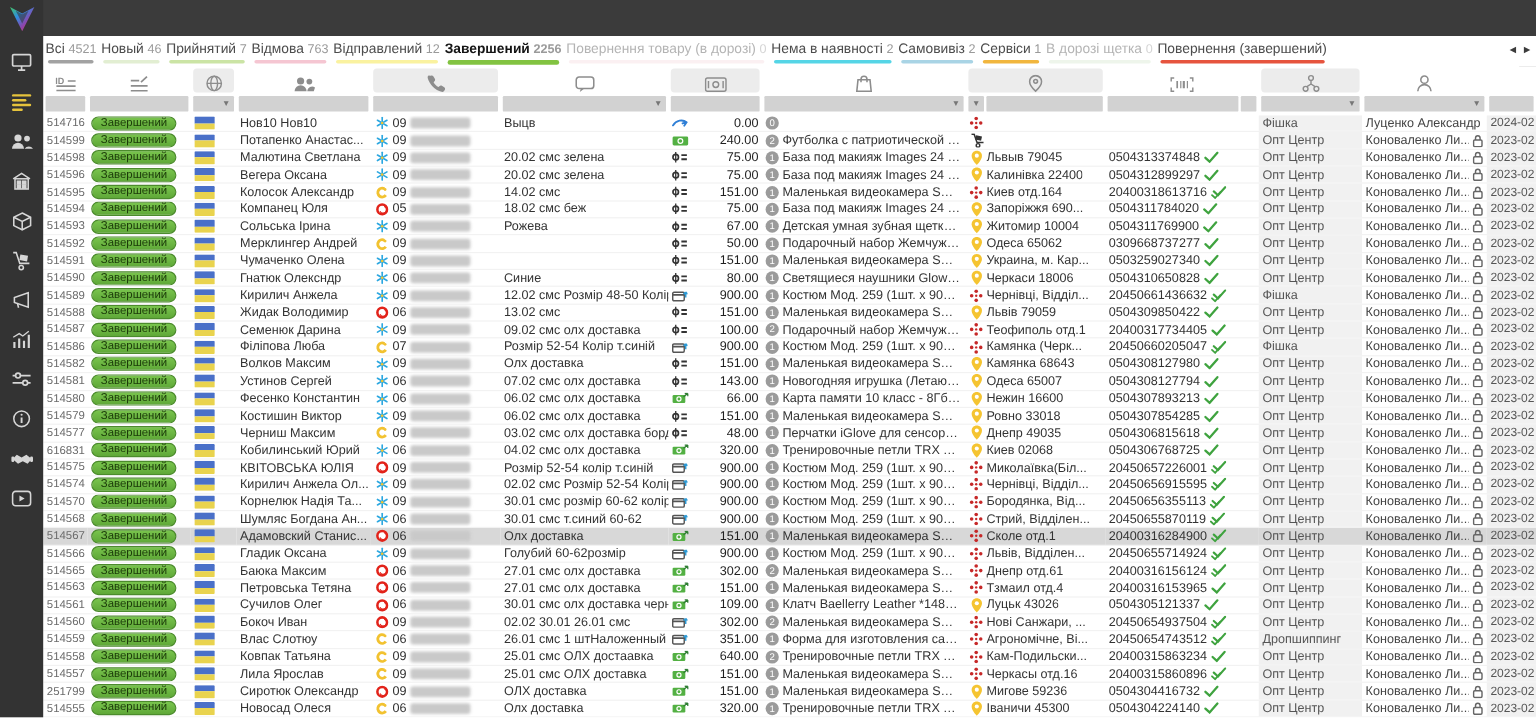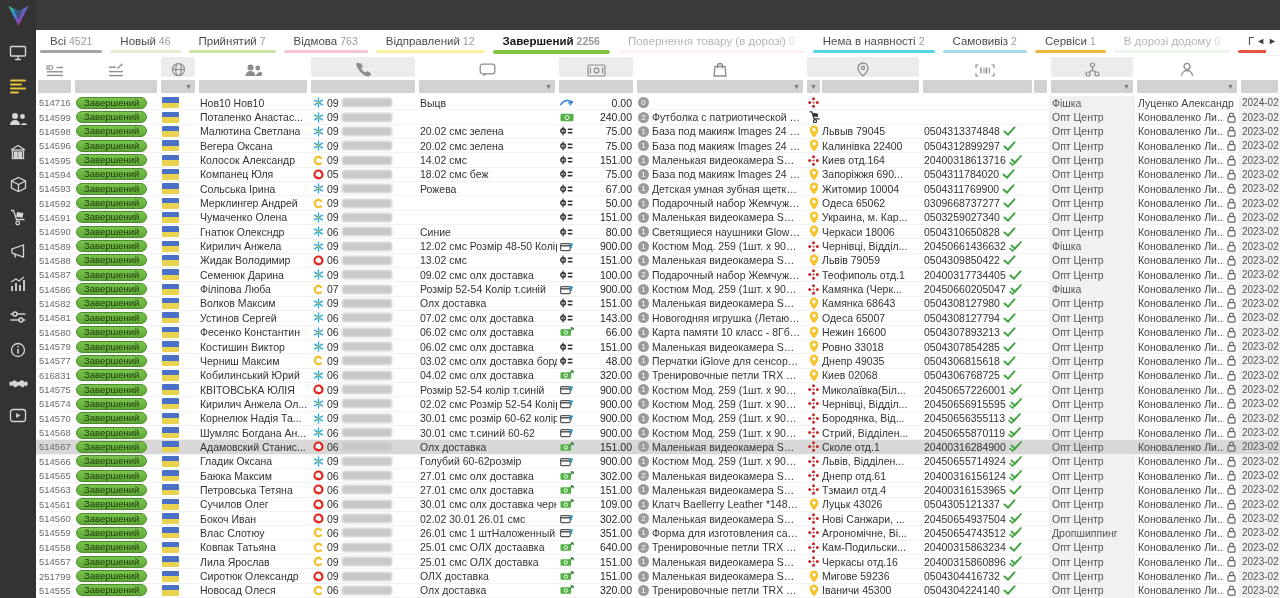--- a/index.html
+++ b/index.html
@@ -21,21 +21,21 @@
 
 
 .sidebar{position:absolute;left:0;top:0;bottom:0;width:36px;background:#333333;z-index:4;
   display:flex;flex-direction:column;align-items:center;padding-top:2px}
 .logo{width:28px;height:26px;display:flex;align-items:center;justify-content:center;margin-bottom:10px}
 .sicon{width:30px;height:33px;display:flex;align-items:center;justify-content:center;cursor:pointer}
 
 
 .tabs{position:absolute;left:36px;top:30px;right:14px;height:26px;background:#fff;display:flex;overflow:hidden}
 .tabsbg{position:absolute;left:36px;top:30px;right:0;height:26px;background:#fff;border-bottom:1px solid #ececec}
-.tab{flex:0 0 auto;position:relative;padding:5px 14px 0;font-size:11.5px;color:#4c4c4c;cursor:pointer;white-space:nowrap}
+.tab{flex:0 0 auto;position:relative;padding:5px 2px 0;font-size:11.5px;color:#4c4c4c;cursor:pointer;white-space:nowrap}
 .tab .tc{color:#9a9a9a;font-size:10.5px;margin-left:3px}
 .tab.active{font-weight:bold;color:#141414}
 .tab.muted{opacity:.42}
 .tab .ul{position:absolute;left:4px;right:4px;bottom:3px;height:3px;border-radius:2px}
 .tab.active .ul{height:4px;bottom:2px}
 .tabscroll{position:absolute;right:1px;top:35px;z-index:6;background:#fff;color:#3c3c3c;font-size:9px;
   display:flex;gap:3px;padding:1px 2px;cursor:pointer}
 
 
 .thead{position:absolute;left:36px;top:56px;display:grid;grid-template-columns:var(--cols);height:22px;z-index:2;background:#fff}
@@ -268,21 +268,21 @@
     <div class="tab"><span class="tl">Всі</span><span class="tc">4521</span><span class="ul" style="background: rgb(162, 162, 162);"></span></div>
     <div class="tab"><span class="tl">Новый</span><span class="tc">46</span><span class="ul" style="background: rgb(226, 238, 210);"></span></div>
     <div class="tab"><span class="tl">Прийнятий</span><span class="tc">7</span><span class="ul" style="background: rgb(203, 228, 165);"></span></div>
     <div class="tab"><span class="tl">Відмова</span><span class="tc">763</span><span class="ul" style="background: rgb(245, 198, 210);"></span></div>
     <div class="tab"><span class="tl">Відправлений</span><span class="tc">12</span><span class="ul" style="background: rgb(250, 242, 160);"></span></div>
     <div class="tab active"><span class="tl">Завершений</span><span class="tc">2256</span><span class="ul" style="background: rgb(130, 195, 65);"></span></div>
     <div class="tab muted"><span class="tl">Повернення товару (в дорозі)</span><span class="tc">0</span><span class="ul" style="background: rgb(246, 221, 226);"></span></div>
     <div class="tab"><span class="tl">Нема в наявності</span><span class="tc">2</span><span class="ul" style="background: rgb(85, 213, 230);"></span></div>
     <div class="tab"><span class="tl">Самовивіз</span><span class="tc">2</span><span class="ul" style="background: rgb(169, 212, 229);"></span></div>
     <div class="tab"><span class="tl">Сервіси</span><span class="tc">1</span><span class="ul" style="background: rgb(241, 182, 62);"></span></div>
-    <div class="tab muted"><span class="tl">В дорозі додому</span><span class="tc">0</span><span class="ul" style="background: rgb(215, 233, 208);"></span></div>
+    <div class="tab muted"><span class="tl">В дорозі щетка</span><span class="tc">0</span><span class="ul" style="background: rgb(215, 233, 208);"></span></div>
     <div class="tab"><span class="tl">Повернення (завершений)</span><span class="ul" style="background: rgb(230, 84, 62);"></span></div>
   </div>
 <div class="tabscroll">
   <span>◄</span>
   <span>►</span>
 </div>
 
 <div class="thead" id="thead">
     <div class="th">
       <span class="hin">

